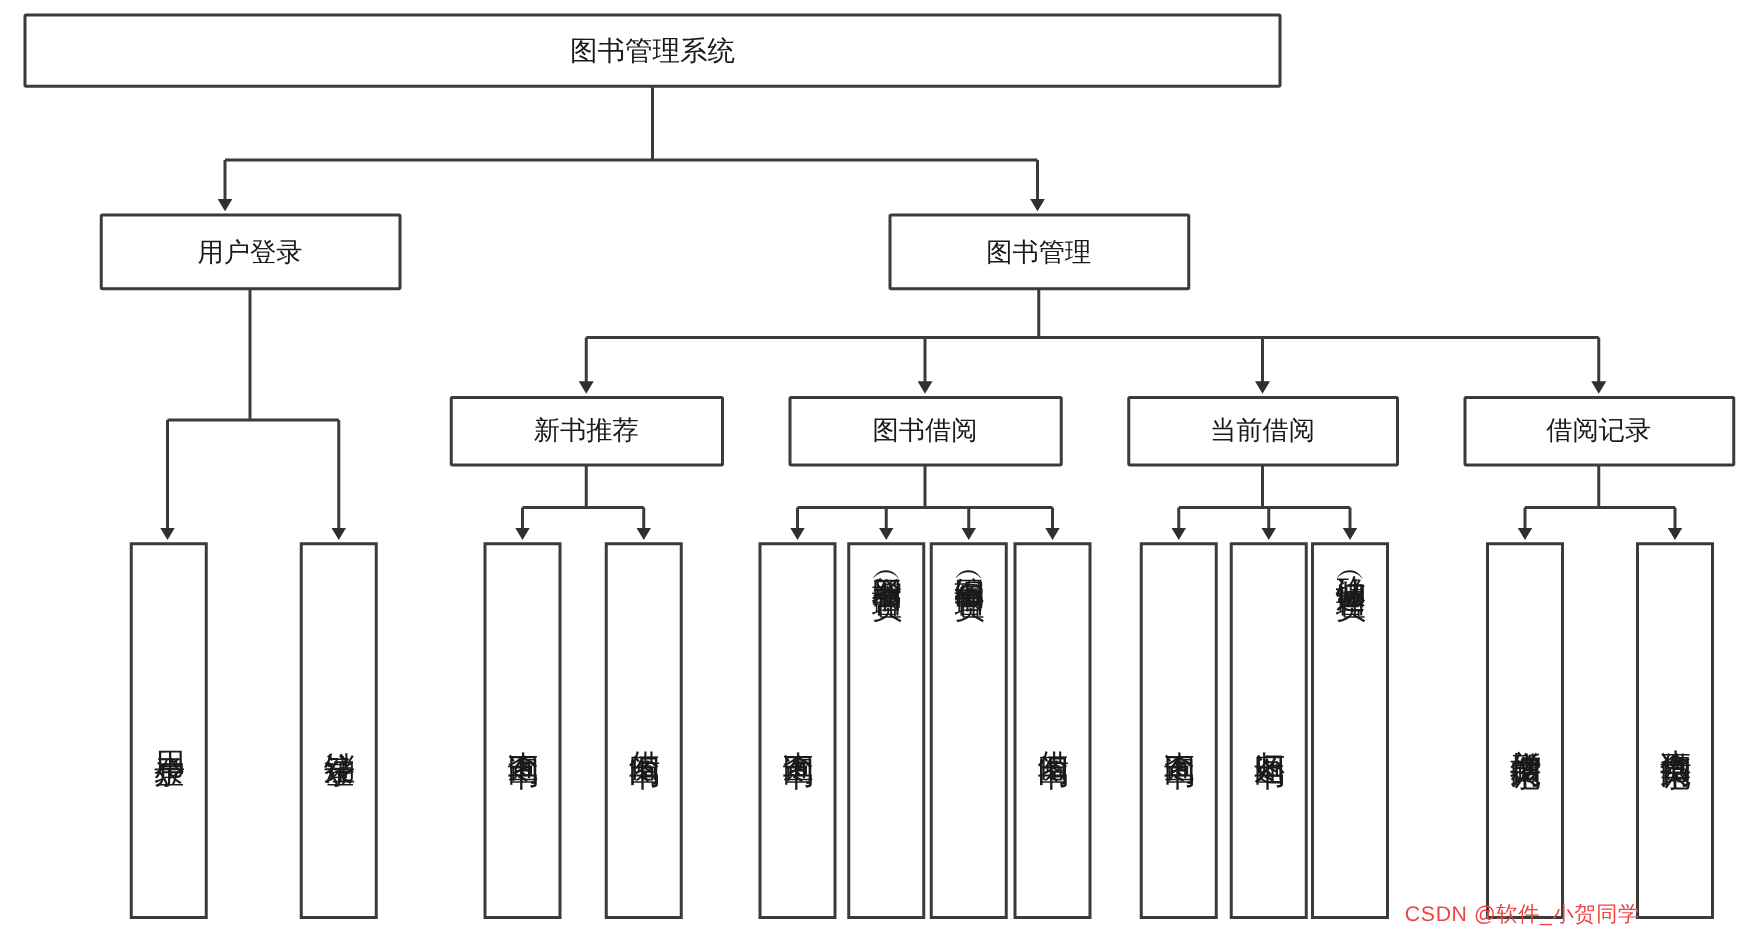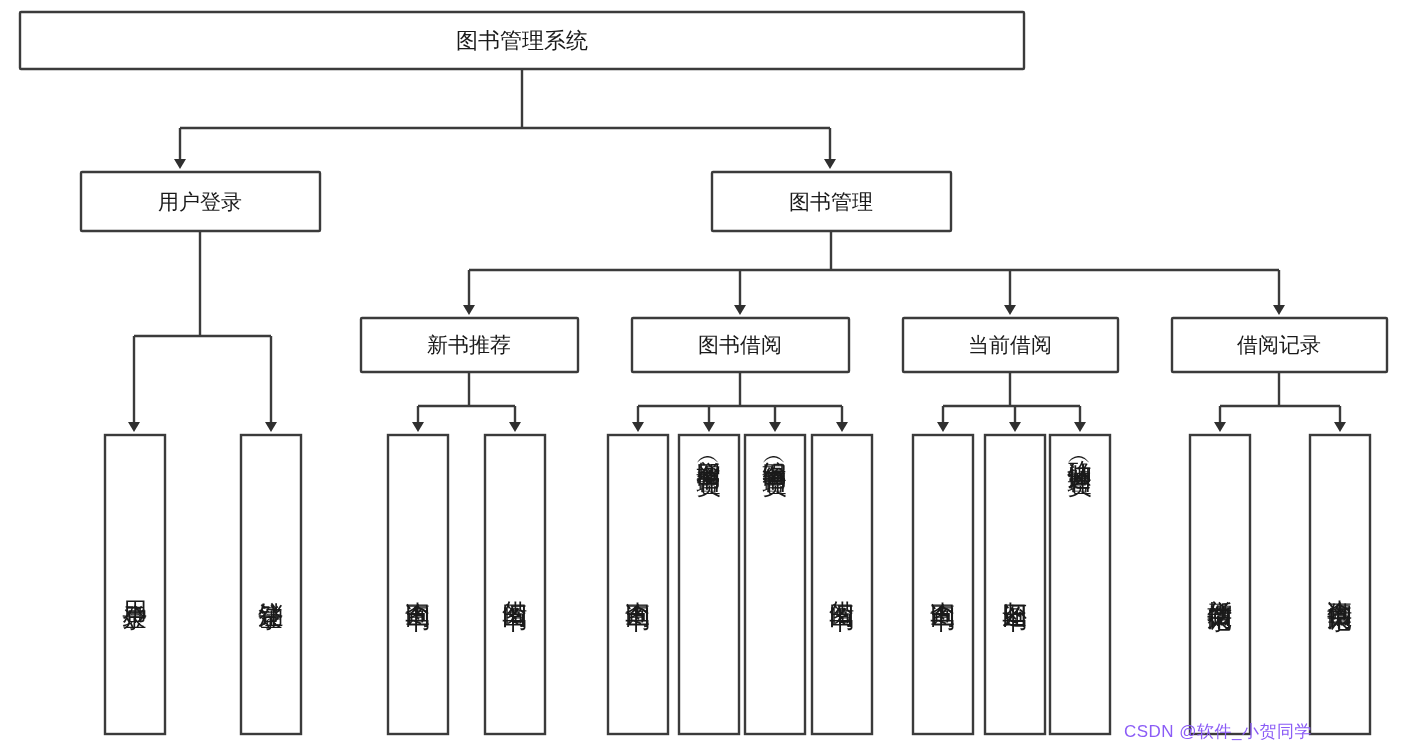--- a/index.html
+++ b/index.html
@@ -74,21 +74,21 @@
     color: #1a1a1a;
     white-space: nowrap;
     text-align: center;
   }
   #watermark {
     position: absolute;
     right: 8px;
     bottom: 4px;
     font-family: "Liberation Sans", "DejaVu Sans", sans-serif;
     font-size: 17px;
-    color: #8b5cf6;
+    color: #ef4444;
     letter-spacing: 0.5px;
     white-space: nowrap;
     user-select: none;
   }
 </style>
 </head>
 <body>
 
 <div id="diagram-root">
 

